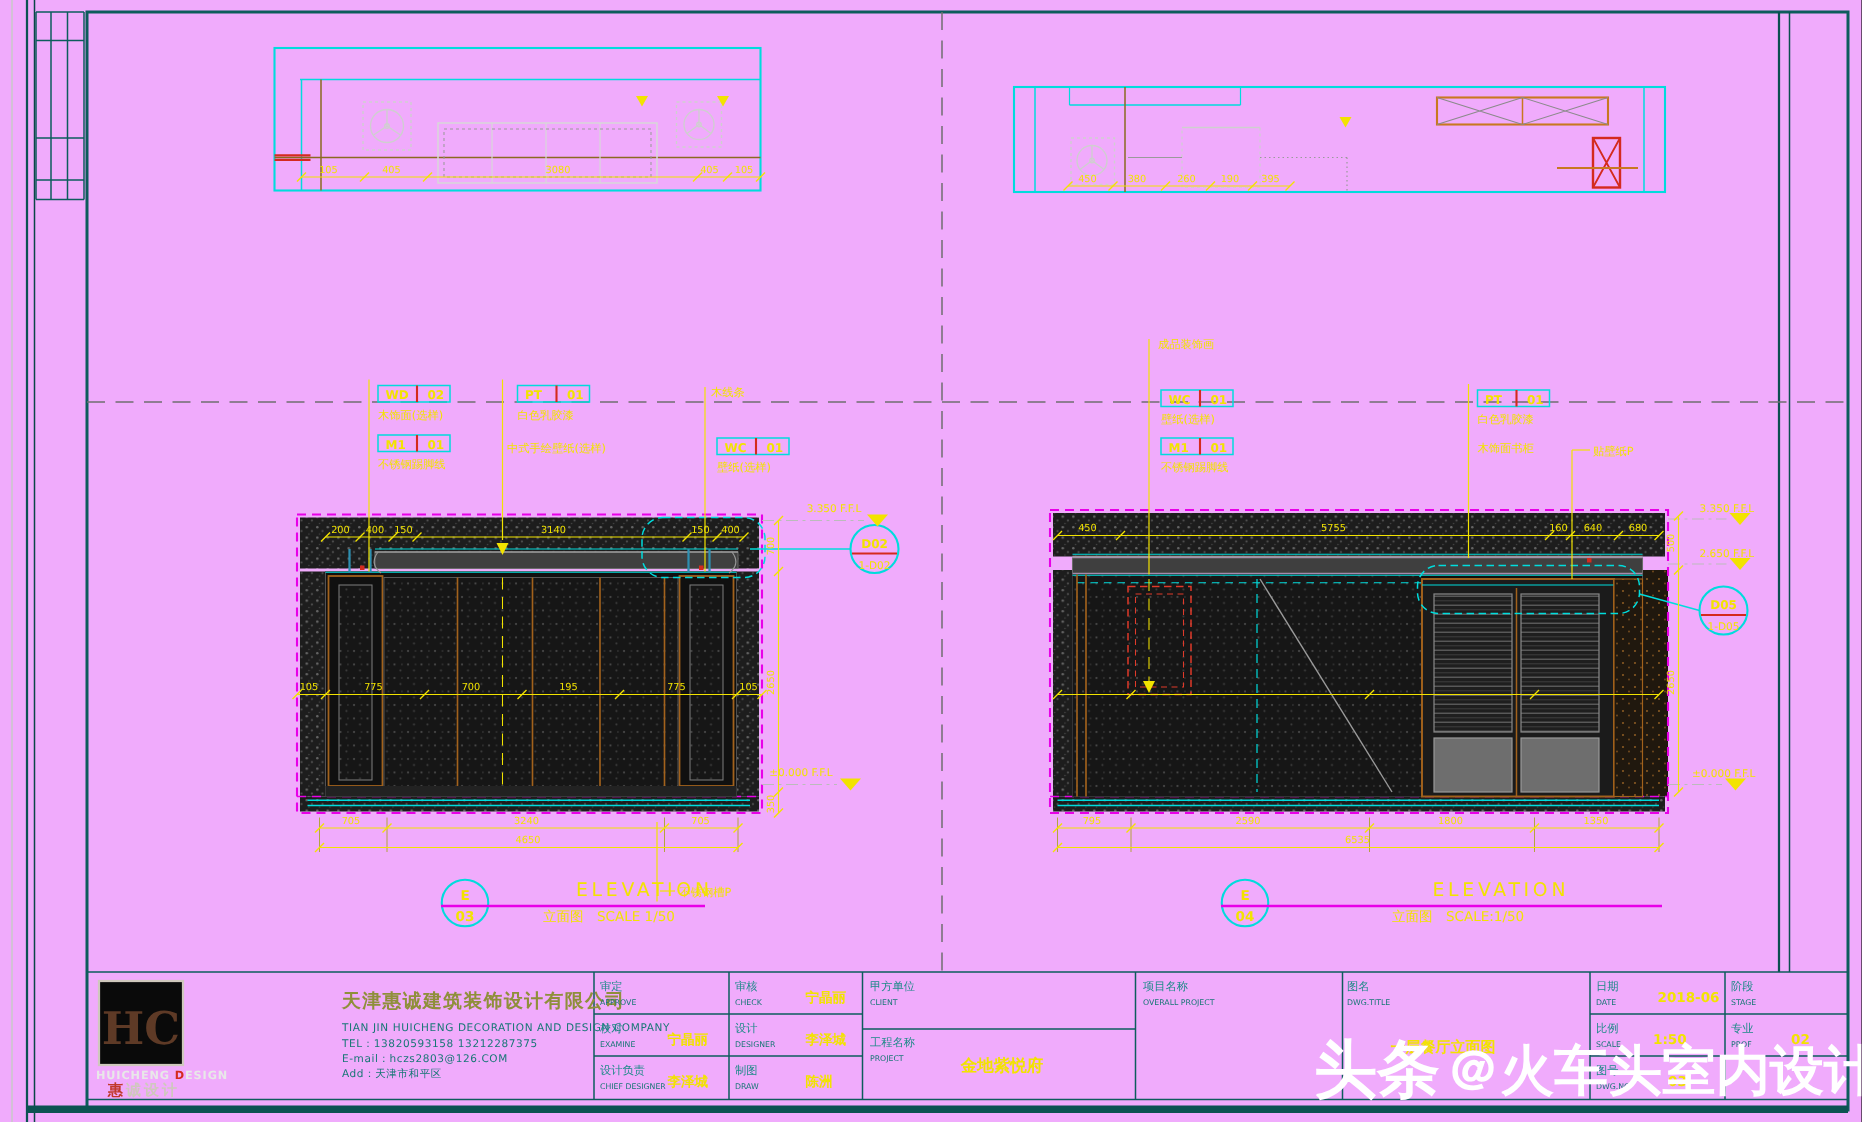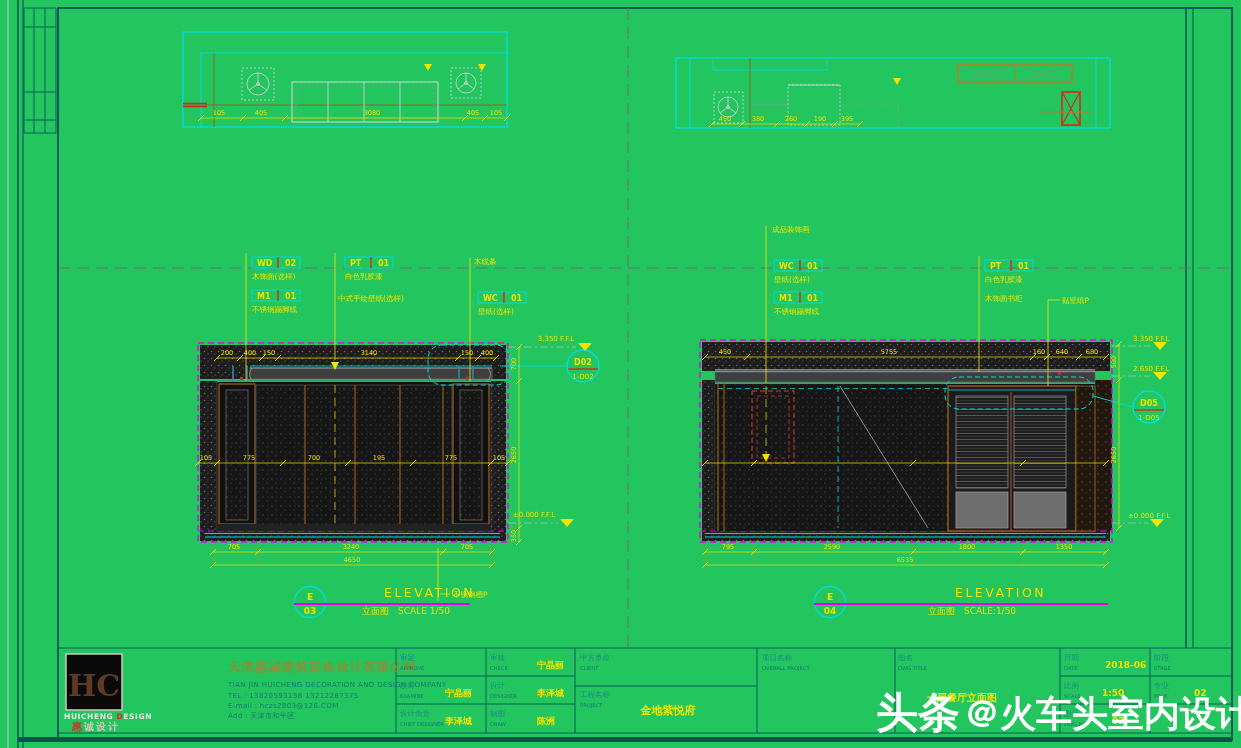--- a/index.html
+++ b/index.html
@@ -1,16 +1,16 @@
 <!DOCTYPE html>
 <html><head>
 <meta charset="utf-8">
 <style>
   html,body{margin:0;padding:0;background:#000;}
-  #stage{position:relative;width:1241px;height:748px;background:#22c55e;overflow:hidden;
+  #stage{position:relative;width:1241px;height:748px;background:#f0abfc;overflow:hidden;
          font-family:"DejaVu Sans",sans-serif;}
   svg text{font-family:"DejaVu Sans",sans-serif;}
   .dim{font-size:6.5px;fill:#f2e300;}
   .note{font-size:7.5px;fill:#f2e300;}
   .code{font-size:8px;font-weight:bold;fill:#f2e300;}
   .lvl{font-size:7px;fill:#f2e300;}
   .mk{font-size:9px;font-weight:bold;fill:#f2e300;}
   .elevT{font-size:12.5px;letter-spacing:2.5px;fill:#f2e300;}
   .subT{font-size:9px;fill:#f2e300;}
   .lblcn{font-size:7.5px;fill:#1d8a88;}

